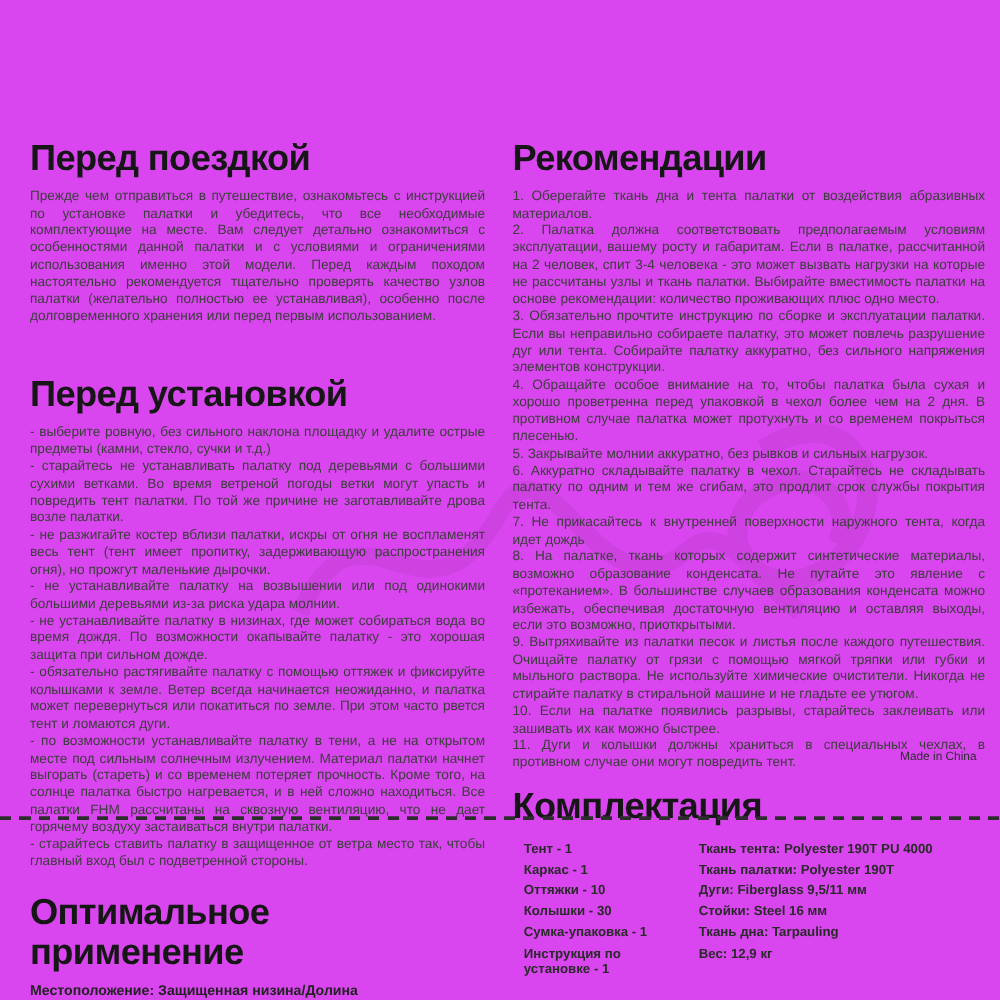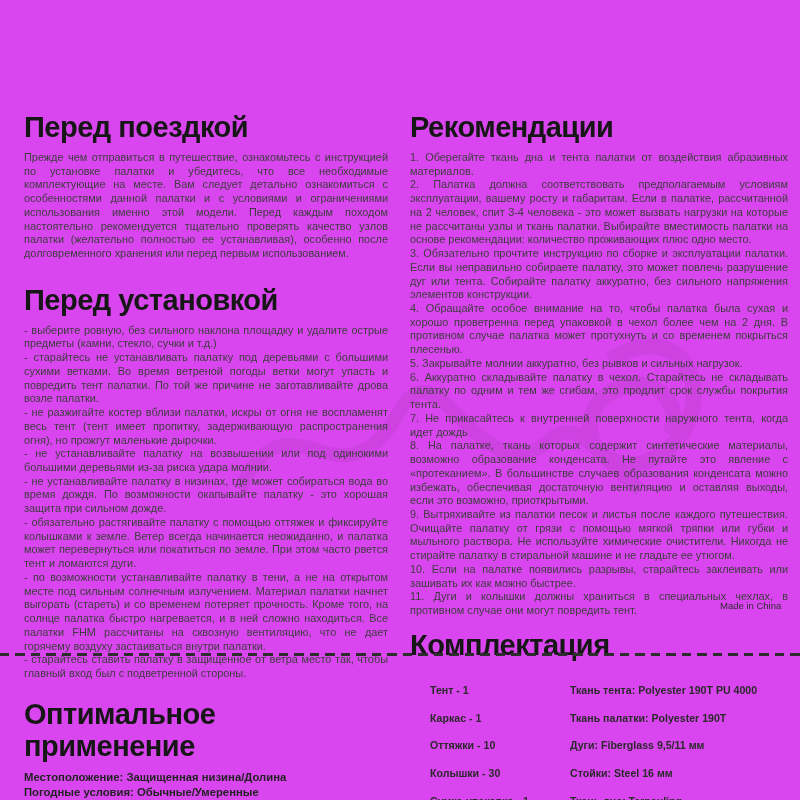--- a/index.html
+++ b/index.html
@@ -25,42 +25,42 @@
 
   h1.sec-title {
     margin: 0 0 7px 0;
     font-size: 29px;
     line-height: 1.1;
     font-weight: 700;
     letter-spacing: -0.5px;
     color: #161616;
   }
   .sec { margin: 0; }
-  .sec + .sec { margin-top: 24px; }
+  .sec + .sec { margin-top: 40px; }
 
   p.body-par {
     margin: 0;
     font-size: 10.9px;
     line-height: 1.26;
     text-align: justify;
     color: #3e3e3e;
   }
   p.bold-line {
     margin: 0;
     font-size: 11.3px;
     line-height: 1.35;
     font-weight: 700;
     color: #222222;
   }
 
   .pkg-cols { display: flex; margin-top: 2px; }
   .pkg-left  { width: 140px; margin-left: 4px; }
   .pkg-right { margin-left: 0px; }
   .pkg-cols p {
-    margin: 16px;
+    margin: 5px;
     font-size: 10.6px;
     line-height: 1.12;
     font-weight: 700;
     color: #2a2a2a;
   }
 
   .care { margin-top: 16px; }
   .care-title {
     margin: 0 0 3px 0;
     font-size: 12.5px;

